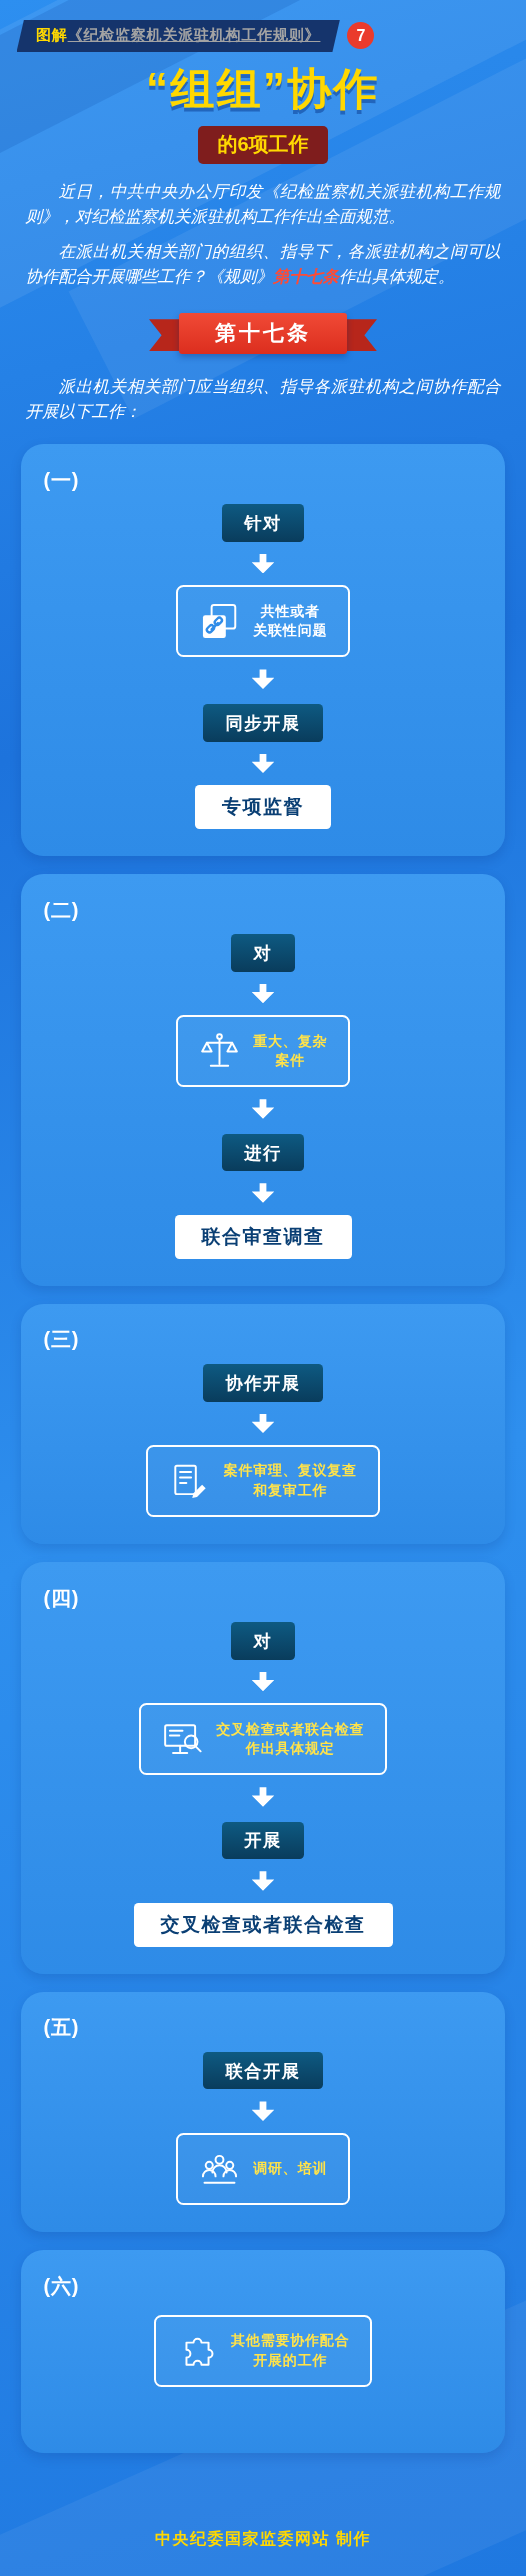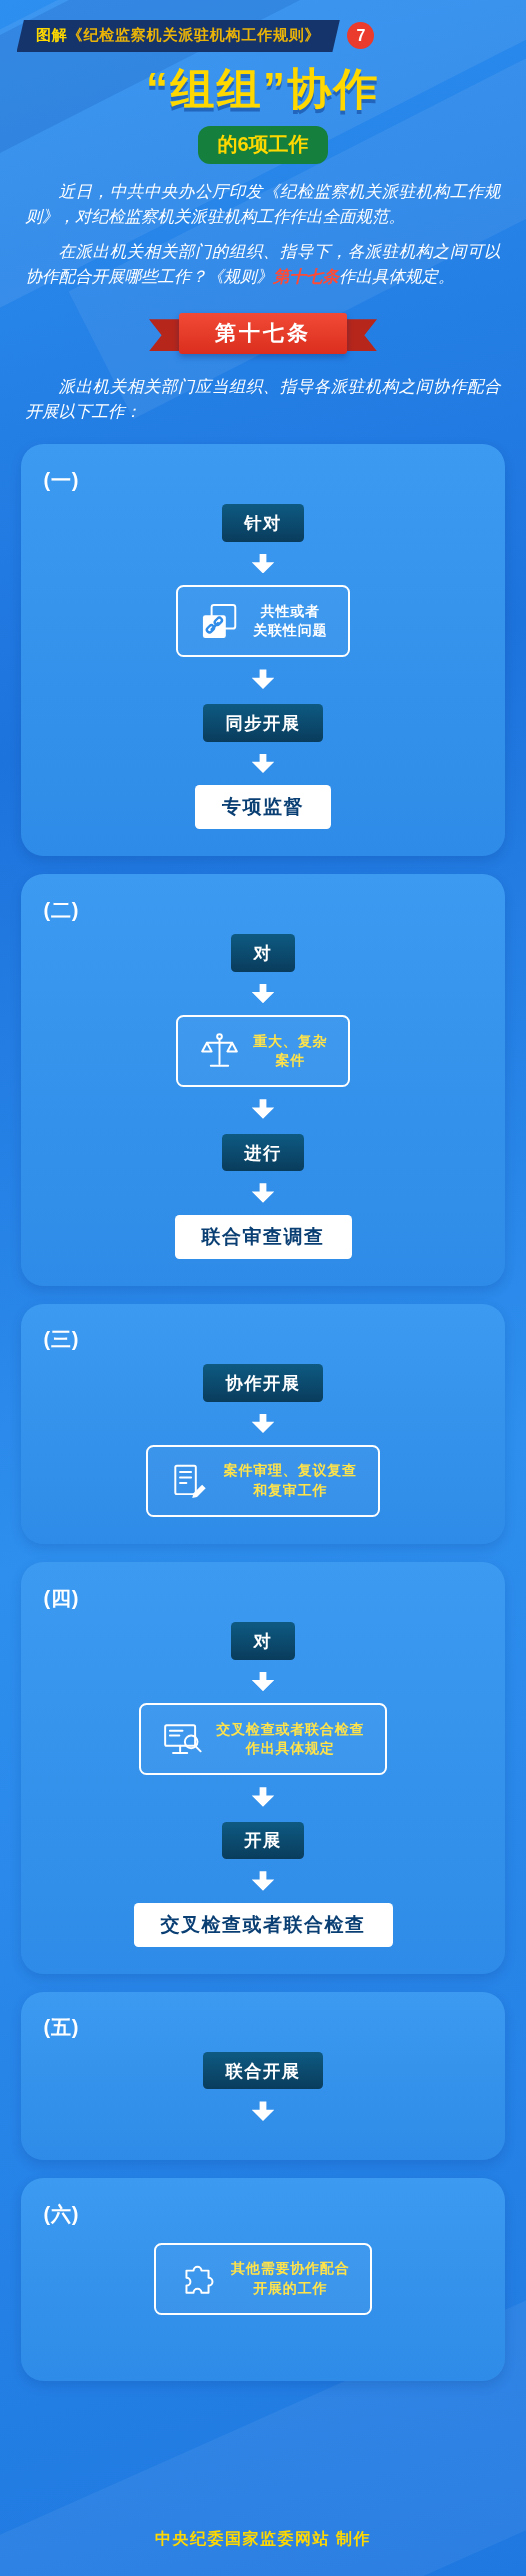--- a/index.html
+++ b/index.html
@@ -13,28 +13,28 @@
   #deco1{top:-105px;left:-195px;width:977px;height:248px;background:rgba(255,255,255,.08);transform:rotate(-27deg);}
   #deco2{top:113px;right:-286px;width:752px;height:143px;background:rgba(255,255,255,.07);transform:rotate(-27deg);}
   #deco3{top:30px;left:-316px;width:677px;height:105px;background:rgba(9,61,156,.16);transform:rotate(-27deg);}
   #deco4{bottom:-45px;left:-226px;width:1052px;height:210px;background:rgba(255,255,255,.06);transform:rotate(-24deg);}
   .content{position:relative;z-index:1;display:flex;flex-direction:column;flex:1;}
 
   .badge-row{display:flex;align-items:center;margin:19.5px 0 0 16.5px;}
   .badge{background:#15346c;clip-path:polygon(7.5px 0,100% 0,calc(100% - 7.5px) 100%,0 100%);
     padding:6.8px 19.5px;font-size:15px;font-weight:bold;letter-spacing:0.8px;}
   .badge .prefix{color:#ffd800;}
-  .badge .btitle{color:#eab308;}
+  .badge .btitle{color:#a3a3a3;text-decoration:underline;}
   .badge-num{width:27px;height:27px;border-radius:50%;background:#ea3b2c;color:#fff;font-weight:bold;
     font-size:16px;display:flex;align-items:center;justify-content:center;margin-left:7.5px;flex:0 0 auto;}
 
   .title{text-align:center;color:#ffd800;font-size:44px;font-weight:bold;letter-spacing:2.3px;
     margin-top:7.5px;text-shadow:0 3.8px 0 rgba(10,58,142,.5);}
   .subtitle-wrap{display:flex;justify-content:center;margin-top:7.5px;}
-  .subtitle{background:#15803d;color:#ffd800;font-weight:bold;font-size:20px;padding:5.3px 19.5px;border-radius:12px;}
+  .subtitle{background:#7f1d1d;color:#ffd800;font-weight:bold;font-size:20px;padding:5.3px 19.5px;border-radius:5px;}
 
   .para{color:#fff;font-size:16.5px;line-height:1.55;margin:15px 25.6px 0;text-indent:2em;text-align:justify;font-style:italic;}
   .para.second{margin-top:9px;}
   .hl{color:#ff4b35;font-weight:bold;}
 
   .ribbon{display:flex;justify-content:center;margin-top:22.6px;}
   .ribbon-inner{position:relative;}
   .ribbon-main{position:relative;z-index:2;background:linear-gradient(180deg,#f04a36,#dc2e1e);color:#fff;
     font-size:21px;font-weight:bold;letter-spacing:3px;padding:6.8px 36px;border-radius:3px;
     box-shadow:0 3px 6px rgba(10,40,110,.35);}
@@ -202,20 +202,36 @@
         <div class="arrow"></div>
         <div class="result">交叉检查或者联合检查</div>
       </div>
     </section>
 
     <section class="card" id="card-5">
       <div class="card-label">(五)</div>
       <div class="flow">
         <div class="chip">联合开展</div>
         <div class="arrow"></div>
+        <div class="icon-box">
+          <span class="ibox-icon">
+            <svg viewBox="0 0 52 52" fill="none" stroke="#fff" stroke-width="2.5" stroke-linecap="round" stroke-linejoin="round">
+              <circle cx="13" cy="22" r="4.5"></circle>
+              <path d="M5 36 a8 8 0 0 1 16 0"></path>
+              <circle cx="26" cy="15" r="5"></circle>
+              <path d="M17 31 a9 9 0 0 1 18 0"></path>
+              <circle cx="39" cy="22" r="4.5"></circle>
+              <path d="M31 36 a8 8 0 0 1 16 0"></path>
+              <path d="M7 44 h38"></path>
+            </svg>
+          </span>
+          <span class="ibox-text">
+            <span>调研、培训</span>
+          </span>
+        </div>
       </div>
     </section>
 
     <section class="card" id="card-6">
       <div class="card-label">(六)</div>
       <div class="flow">
         <div class="icon-box">
           <span class="ibox-icon">
             <svg viewBox="0 0 52 52" fill="none" stroke="#fff" stroke-width="2.5" stroke-linejoin="round">
               <path d="M12 16 h9 a5 5 0 1 1 10 0 h9 v9 a5 5 0 1 1 0 10 v9 h-9 a5 5 0 1 0 -10 0 h-9 v-9 a5 5 0 1 0 0 -10 z"></path>

